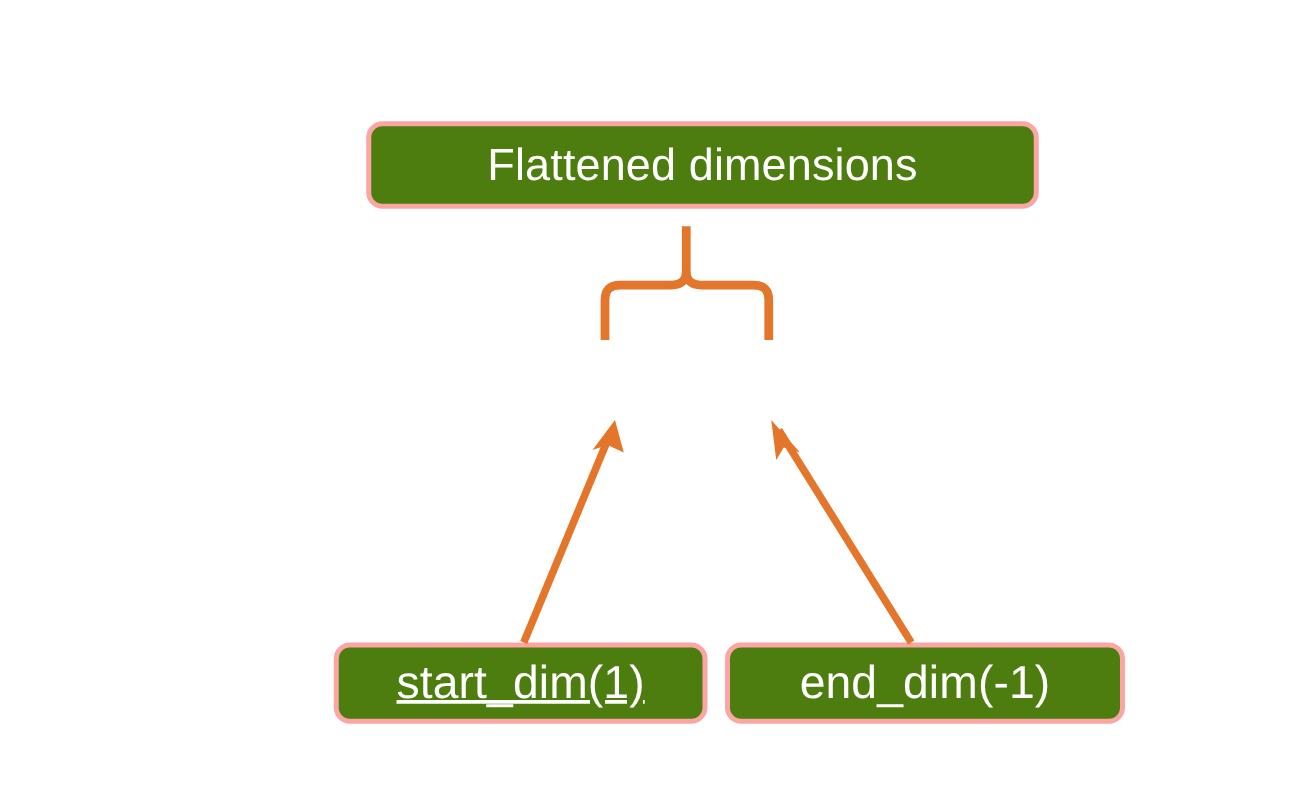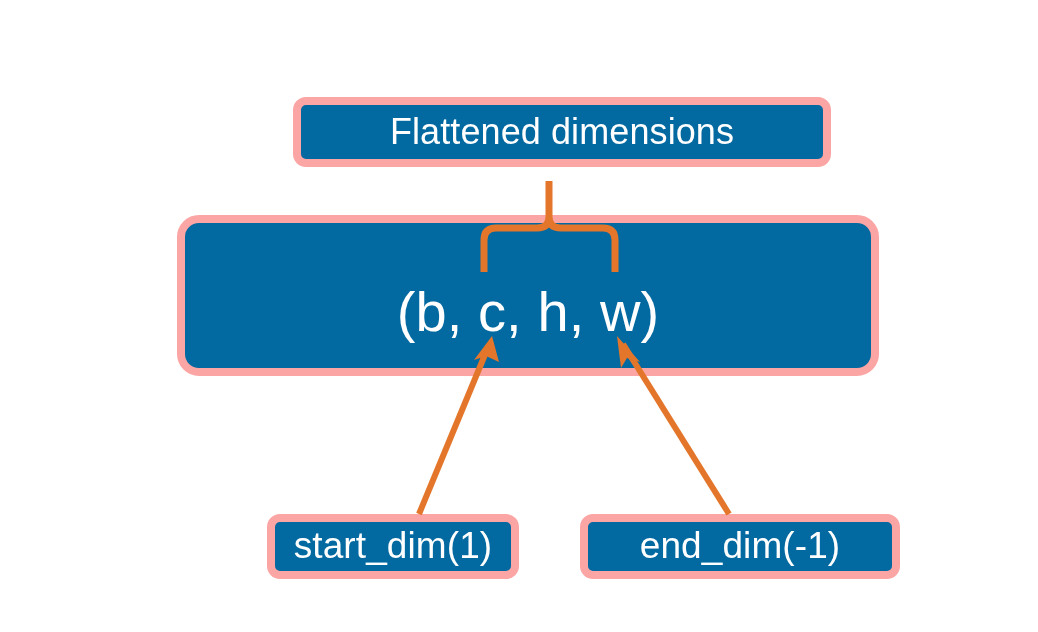--- a/index.html
+++ b/index.html
@@ -15,22 +15,22 @@
   #canvas {
     position: relative;
     width: 1038px;
     height: 632px;
     background: #ffffff;
     overflow: hidden;
   }
   .node {
     position: absolute;
     box-sizing: border-box;
-    background: #0369a1;
-    border: 8px solid #fca5a5;
+    background: #4d7c0f;
+    border: 4px solid #fca5a5;
     border-radius: 14px;
     display: flex;
     align-items: center;
     justify-content: center;
     color: #ffffff;
     text-align: center;
     line-height: 1.05;
     z-index: 2;
   }
   .node-label {
@@ -61,23 +61,24 @@
   #node-shape .node-label {
     font-size: 56px;
     position: relative;
     top: 17px;
   }
 
   
   #node-start-dim {
     left: 267px;
     top: 514px;
-    width: 252px;
+    width: 299px;
     height: 65px;
     border-radius: 13px;
+    text-decoration: underline;
   }
   #node-end-dim {
     left: 580px;
     top: 514px;
     width: 320px;
     height: 65px;
     border-radius: 13px;
   }
   #node-start-dim .node-label,
   #node-end-dim .node-label { font-size: 37px; }
@@ -113,23 +114,20 @@
 </style>
 </head>
 <body>
 
 <div id="canvas">
 
   <div class="node" id="node-flattened">
     <span class="node-label">Flattened dimensions</span>
   </div>
 
-  <div class="node" id="node-shape">
-    <span class="node-label">(b, c, h, w)</span>
-  </div>
 
   <div class="node" id="node-start-dim">
     <span class="node-label">start_dim(1)</span>
   </div>
 
   <div class="node" id="node-end-dim">
     <span class="node-label">end_dim(-1)</span>
   </div>
 
   <svg id="connectors" viewBox="0 0 1038 632" width="1038" height="632">

